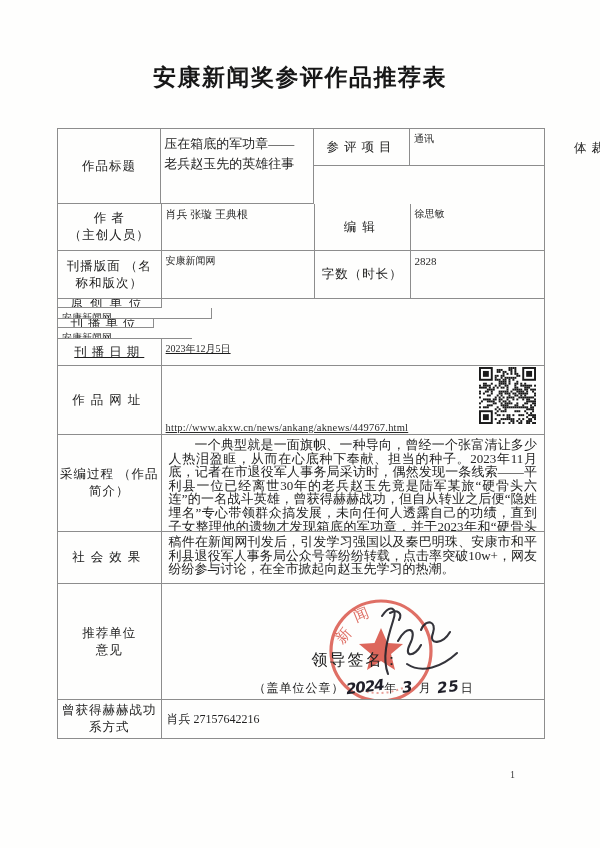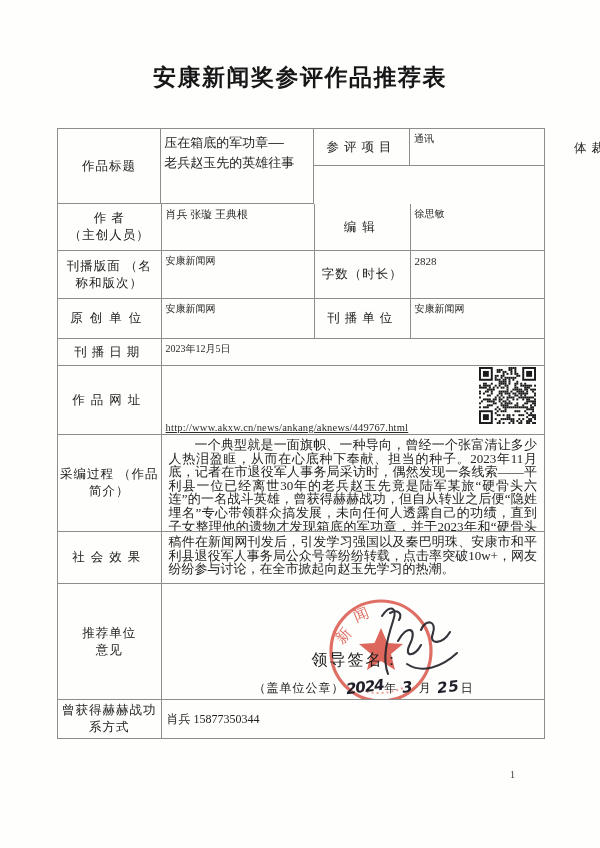--- a/index.html
+++ b/index.html
@@ -38,33 +38,33 @@
   .r2 .cell{height:47px;}
   .r3 .cell{height:48px;}
   .r4 .cell{height:40px;}
   .r5 .cell{height:27px;}
   .r6 .cell{height:69px;}
   .r7 .cell{height:97px;}
   .r8 .cell{height:52px;}
   .r9 .cell{height:116px;}
   .r10 .cell{height:38px;}
   .r1 .cell,.r2 .cell,.r3 .cell,.r4 .cell{height:auto;}
-  .r1{height:75px;}.r2{height:47px;}.r3{height:48px;}.r4{height:40px;}
-  .r5{height:27px;}.r6{height:69px;}.r7{height:97px;}.r8{height:52px;}
+  .r1{height:75px;}.r2{height:47px;}.r3{height:48px;}.r4{height:40px;flex-direction:column;}
+  .r5{height:27px;text-decoration:underline;}.r6{height:69px;}.r7{height:97px;}.r8{height:52px;}
   .r9{height:116px;}.r10{height:38px;}
   .lab{
     display:flex;align-items:center;justify-content:center;text-align:center;
     font-size:12.5px;color:#222;letter-spacing:1px;line-height:17px;
   }
   .pre{white-space:pre-line;}
   .ls5{letter-spacing:5px;}
   .ls6{letter-spacing:6px;}
   .ls7{letter-spacing:7px;}
   .val{font-size:10px;color:#2a2a2a;padding:3px 0 0 4px;line-height:14px;}
-  .val-title{font-size:13px;line-height:20px;padding:5px 0 0 3px;color:#1f1f1f;font-family:Liberation Mono, monospace;}
+  .val-title{font-size:13px;line-height:20px;padding:5px 0 0 3px;color:#1f1f1f;}
   .val-big{font-size:12px;display:flex;align-items:center;padding-left:5px;color:#1f1f1f;}
   .para{
     font-size:13px;line-height:13.6px;color:#232323;text-align:justify;
     padding:3px 7px 0 7px;
   }
   .para.indent{text-indent:2em;}
   .url-line{
     position:absolute;left:4px;top:36px;font-size:10.5px;color:#2a2a2a;
     text-decoration:underline;letter-spacing:0.2px;margin-top:20px;
   }
@@ -497,20 +497,20 @@
             <path d="M45,64 C60,74 80,67 95,53"></path>
           </g>
         </svg>
 
       </div>
     </div>
 
     <div class="row r10">
       <div class="cell c1 lab pre">曾获得赫赫战功
 系方式</div>
-      <div class="cell cm last val-big">肖兵 15877350344</div>
+      <div class="cell cm last val-big">肖兵 27157642216</div>
     </div>
 
   </div>
 
   <div class="page-num">1</div>
 
 </div>
 
 </body></html>

